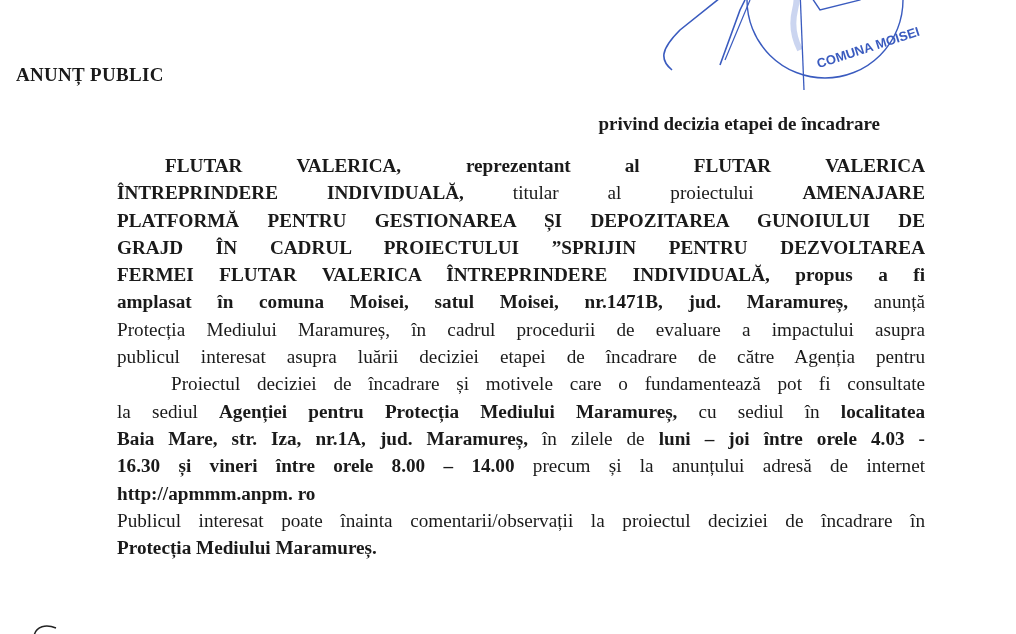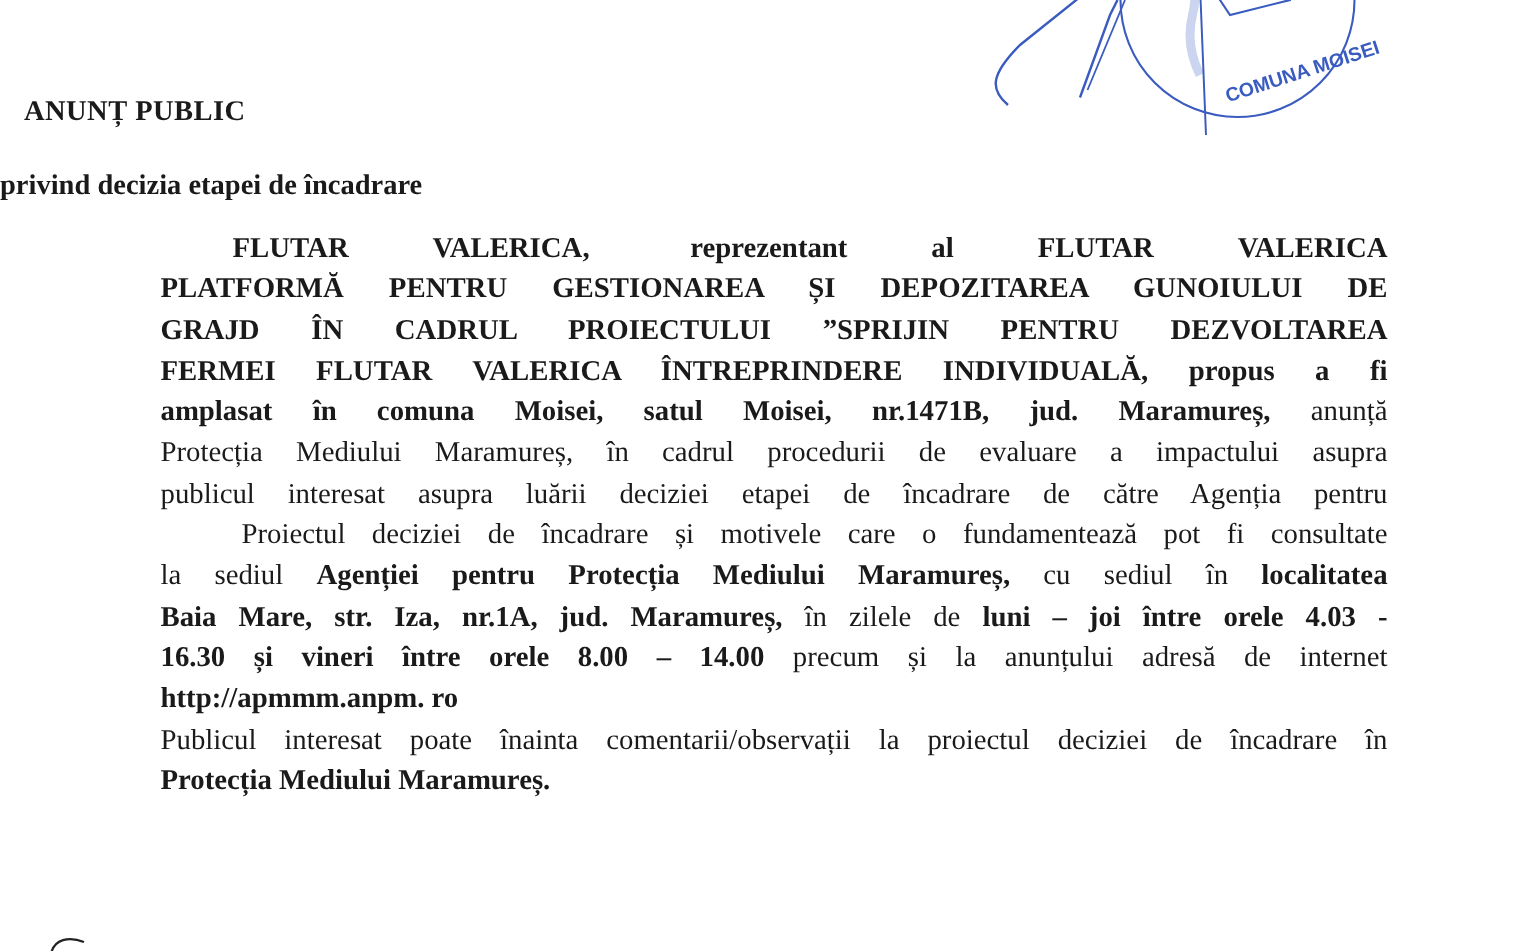--- a/index.html
+++ b/index.html
@@ -1,22 +1,22 @@
 <!DOCTYPE html>
 <html><head>
 <meta charset="utf-8">
 <style>
   html, body { margin: 0; padding: 0; background: #ffffff; }
   body { width: 1016px; height: 634px; overflow: hidden; position: relative; font-family: "Liberation Serif", serif; color: #1a1a1a; }
   .page { position: absolute; left: 0; top: 0; width: 1016px; height: 634px; }
   .stamp-area { position: absolute; left: 620px; top: -40px; width: 300px; height: 130px; }
   .title { position: absolute; left: 0; width: 844px; text-align: left; font-weight: bold; font-size: 19px; top: 64px; letter-spacing: 0.3px; margin-left: 16px; }
-  .subtitle { position: absolute; left: 0; width: 880px; text-align: left; font-weight: bold; font-size: 19px; top: 113px; }
+  .subtitle { position: absolute; left: 0; width: 880px; text-align: right; font-weight: bold; font-size: 19px; top: 113px; }
   .body { position: absolute; left: 107px; top: 152px; width: 818px; font-size: 19.2px; line-height: 27.3px; text-align: justify; }
-  .line { display: block; text-align: justify; text-align-last: justify; white-space: nowrap; }
+  .line { display: block; text-align: justify; text-align-last: justify; white-space: nowrap; margin-left: 10px; }
   .line.last { text-align-last: left; }
   .ind { padding-left: 48px; }
   .ind2 { padding-left: 54px; }
   b { font-weight: bold; }
   .link { font-weight: bold; }
   .bottom-mark { position: absolute; left: 30px; top: 622px; width: 30px; height: 14px; }
 </style>
 </head>
 <body>
 
@@ -33,20 +33,21 @@
     <text x="196" y="98" font-size="13" fill="#3a5bbf" font-family="Liberation Sans, sans-serif" font-weight="bold" transform="rotate(-18 230 95)">COMUNA MOISEI</text>
   </svg>
 
   <div class="title">ANUNȚ PUBLIC</div>
   <div class="subtitle">privind decizia etapei de încadrare</div>
 
   <div class="body">
     <span class="line ind" style="font-weight:bold;">
       <span>FLUTAR</span>&nbsp;&nbsp;&nbsp;&nbsp;&nbsp;&nbsp;&nbsp;&nbsp;&nbsp;&nbsp;<span>VALERICA,</span>&nbsp;&nbsp;&nbsp;&nbsp;&nbsp;&nbsp;&nbsp;&nbsp;&nbsp;&nbsp;&nbsp;&nbsp;<span>reprezentant</span>&nbsp;&nbsp;&nbsp;&nbsp;&nbsp;&nbsp;&nbsp;&nbsp;&nbsp;&nbsp;<span>al</span>&nbsp;&nbsp;&nbsp;&nbsp;&nbsp;&nbsp;&nbsp;&nbsp;&nbsp;&nbsp;<span>FLUTAR</span>&nbsp;&nbsp;&nbsp;&nbsp;&nbsp;&nbsp;&nbsp;&nbsp;&nbsp;&nbsp;<span>VALERICA</span>
     </span>
+    <span class="line"><b>ÎNTREPRINDERE INDIVIDUALĂ,</b> <span>titular al proiectului</span> <b>AMENAJARE</b></span>
     <span class="line"><b>PLATFORMĂ PENTRU GESTIONAREA ȘI DEPOZITAREA GUNOIULUI DE</b></span>
     <span class="line"><b>GRAJD ÎN CADRUL PROIECTULUI ”SPRIJIN PENTRU DEZVOLTAREA</b></span>
     <span class="line"><b>FERMEI FLUTAR VALERICA ÎNTREPRINDERE INDIVIDUALĂ, propus a fi</b></span>
     <span class="line"><b>amplasat în comuna Moisei, satul Moisei, nr.1471B, jud. Maramureș,</b> <span>anunță</span></span>
     <span class="line">Protecția Mediului Maramureș, în cadrul procedurii de evaluare a impactului asupra</span>
     <span class="line">publicul interesat asupra luării deciziei etapei de încadrare de către Agenția pentru</span>
 
     <span class="line ind2">Proiectul deciziei de încadrare și motivele care o fundamentează pot fi consultate</span>
     <span class="line"><span>la sediul</span> <b>Agenției pentru Protecția Mediului Maramureș,</b> <span>cu sediul în</span> <b>localitatea</b></span>
     <span class="line"><b>Baia Mare, str. Iza, nr.1A, jud. Maramureș,</b> <span>în zilele de</span> <b>luni – joi între orele 4.03 -</b></span>

